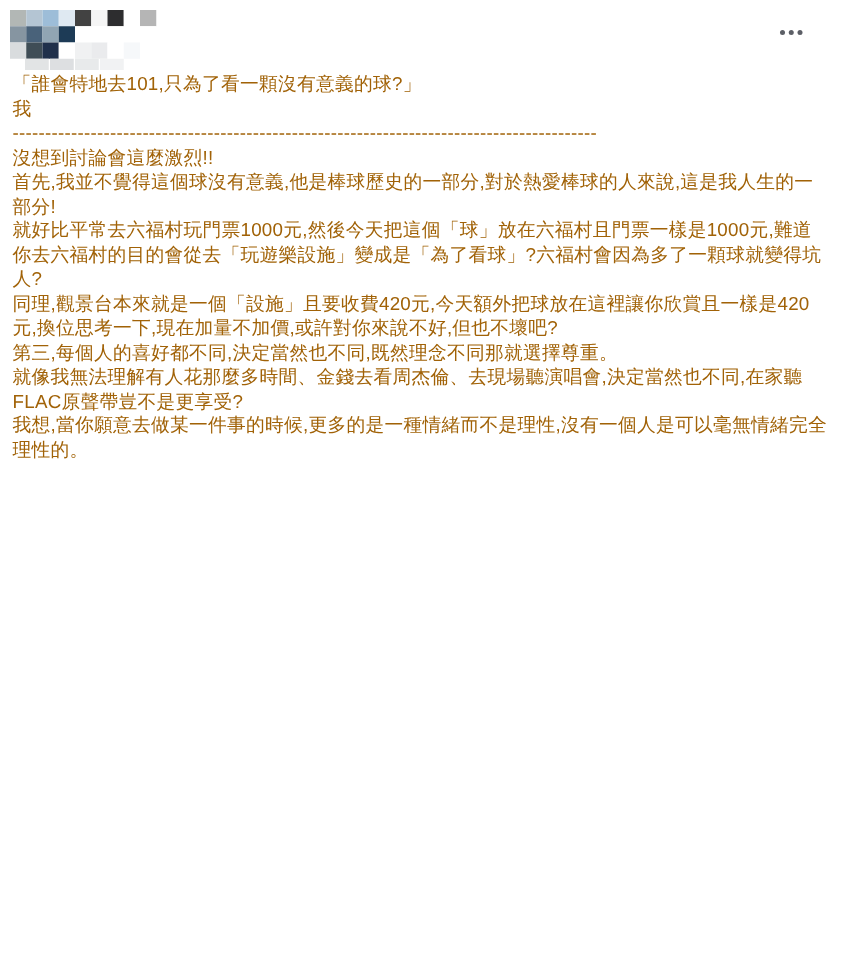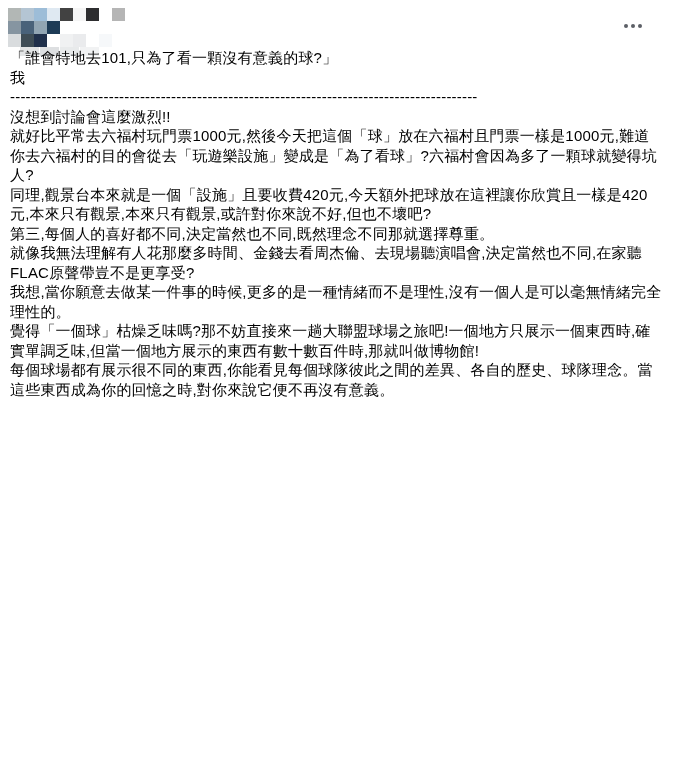--- a/index.html
+++ b/index.html
@@ -61,21 +61,22 @@
     display: block;
     width: 4px;
     height: 4px;
     border-radius: 50%;
     background: #5c5f66;
   }
   
   .post-body {
     position: relative;
     z-index: 1;
-    color: #000000;
+    margin-top: 10px;
+    color: #a16207;
     font-size: 15px;
     line-height: 19.5px;
   }
   .post-body p {
     margin: 0;
     white-space: pre-wrap;
     word-break: break-word;
     letter-spacing: 0.2px;
   }
   .mt5  { margin-top: 5px; }
@@ -130,22 +131,21 @@
           <i></i>
       </span>
     </button>
   </div>
 
   <div class="post-body">
     <p>「誰會特地去101,只為了看一顆沒有意義的球?」</p>
     <p class="mt5">我</p>
     <p class="mt12">------------------------------------------------------------------------------------------
 沒想到討論會這麼激烈!!</p>
+    <p class="mt5">首先,我並不覺得這個球沒有意義,他是棒球歷史的一部分,對於熱愛棒球的人來說,這是我人生的一部分!</p>
     <p class="mt12">就好比平常去六福村玩門票1000元,然後今天把這個「球」放在六福村且門票一樣是1000元,難道你去六福村的目的會從去「玩遊樂設施」變成是「為了看球」?六福村會因為多了一顆球就變得坑人?
-同理,觀景台本來就是一個「設施」且要收費420元,今天額外把球放在這裡讓你欣賞且一樣是420元,本來只有觀景,本來只有觀景,或許對你來說不好,但也不壞吧?</p>
+同理,觀景台本來就是一個「設施」且要收費420元,今天額外把球放在這裡讓你欣賞且一樣是420元,換位思考一下,現在加量不加價,或許對你來說不好,但也不壞吧?</p>
     <p class="mt5">第三,每個人的喜好都不同,決定當然也不同,既然理念不同那就選擇尊重。</p>
     <p class="mt12">就像我無法理解有人花那麼多時間、金錢去看周杰倫、去現場聽演唱會,決定當然也不同,在家聽FLAC原聲帶豈不是更享受?
 我想,當你願意去做某一件事的時候,更多的是一種情緒而不是理性,沒有一個人是可以毫無情緒完全理性的。</p>
-    <p class="mt5">覺得「一個球」枯燥乏味嗎?那不妨直接來一趟大聯盟球場之旅吧!一個地方只展示一個東西時,確實單調乏味,但當一個地方展示的東西有數十數百件時,那就叫做博物館!
-每個球場都有展示很不同的東西,你能看見每個球隊彼此之間的差異、各自的歷史、球隊理念。當這些東西成為你的回憶之時,對你來說它便不再沒有意義。</p>
   </div>
 
 </div>
 
 </body></html>

